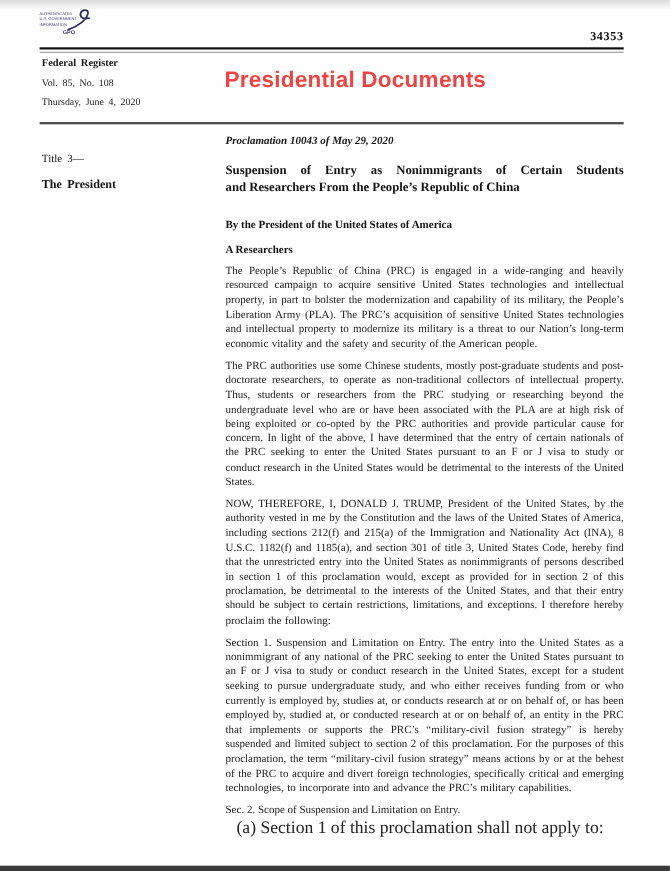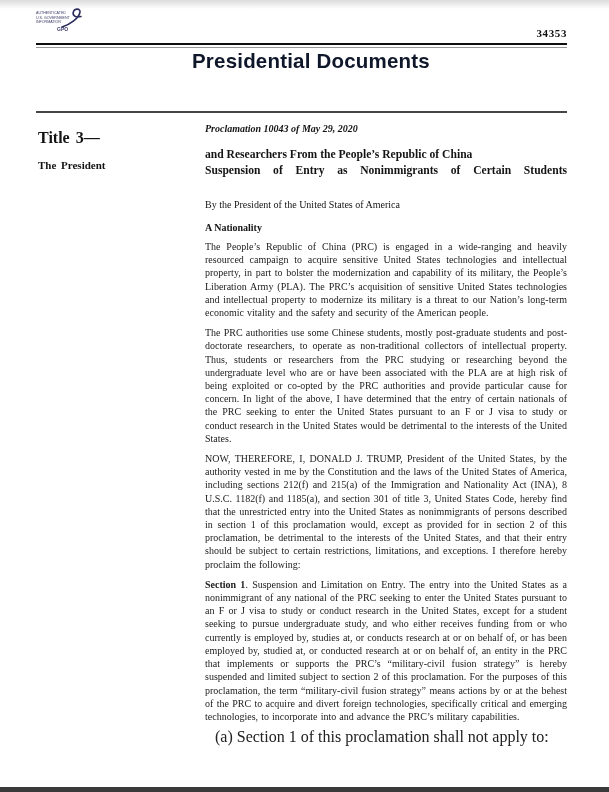--- a/index.html
+++ b/index.html
@@ -22,43 +22,43 @@
   
   .rule-top{position:absolute;left:36px;top:43px;width:531px;height:2px;
     border-top:2.5px solid #0e0e0e;border-bottom:1px solid #979797;}
   .rule-mid{position:absolute;left:36px;top:111px;width:531px;height:0;
     border-top:2px solid #454545;}
   
   .fr-block{position:absolute;left:38px;top:53px;width:160px;}
   .fr-title{font-weight:bold;font-size:9.5px;word-spacing:2px;margin:0 0 7px 0;color:#141414;}
   .fr-vol{font-size:9px;word-spacing:2px;margin:0 0 7px 0;color:#222;}
   .fr-date{font-size:9px;word-spacing:2px;margin:0;color:#222;}
-  .section-title{position:absolute;left:192px;top:49px;margin:0;
+  .section-title{position:absolute;left:192px;top:49px;margin:12px;
     font-family:"Liberation Sans", sans-serif;font-weight:bold;
-    font-size:20.5px;letter-spacing:0.2px;color:#0f172a;}
+    font-size:20.5px;letter-spacing:0.2px;color:#ef4444;}
   
   .left-col{position:absolute;left:38px;top:123px;width:150px;}
-  .title3{font-weight:bold;font-size:16px;word-spacing:2px;margin:6px 0 12px 0;color:#141414;}
+  .title3{font-weight:normal;font-size:10px;word-spacing:2px;margin:16px 0 12px 0;color:#141414;}
   .the-president{font-weight:bold;font-size:11px;word-spacing:2px;margin:0;color:#141414;}
   
   .right-col{position:absolute;left:205px;top:123px;width:362px;}
   .proc-line{font-weight:bold;font-size:10px;margin:0 0 13px 0;color:#141414;font-style:italic;}
   .doc-title{font-weight:bold;font-size:11.6px;line-height:15.5px;
     margin:0 0 21px 0;color:#141414;}
   .doc-title .t-line{display:block;}
   .doc-title .t-line.first{text-align:justify;text-align-last:justify;}
-  .byline{font-weight:normal;font-size:10px;margin:0 0 12px 0;color:#141414;}
+  .byline{font-weight:bold;font-size:10px;margin:0 0 12px 0;color:#141414;}
   .a-proc{font-weight:bold;font-size:10px;margin:0 0 7px 0;color:#141414;}
   .right-col p.body-p{
     font-size:10px;line-height:13.2px;text-align:justify;
     word-spacing:0.6px;margin:0 0 7px 0;color:#212121;}
   .right-col p.sec-head{font-size:10px;line-height:13.2px;margin:0 0 3px 0;color:#212121;}
   .right-col p.clause{font-size:16px;line-height:13.2px;margin:0 0 3px 0;
     text-indent:10px;color:#212121;}
-  .sec-label{font-weight:bold;}
+  .sec-label{font-weight:normal;}
   .sec-italic{}
   
   .bottom-bar{position:absolute;left:0;bottom:0;width:100%;height:5px;background:#3a3a3a;}
 </style>
 </head>
 <body>
 
 <div class="page">
   <div class="top-fade"></div>
 
@@ -71,45 +71,51 @@
         <text x="22" y="24" font-size="5" font-weight="bold">GPO</text>
       </g>
       <path d="M27,20 C36,17 44,11 45,5 C45.5,1.5 40,1 38.5,4.5 C37,8 40,11 46,9.5" stroke="#2d2d5e" stroke-width="1.6" fill="none" stroke-linecap="round"></path>
     </svg>
   </div>
 
   <div class="page-number">34353</div>
 
   <div class="rule-top"></div>
 
+  <div class="fr-block">
+    <div class="fr-title">Federal Register</div>
+    <div class="fr-vol">Vol. 85, No. 108</div>
+    <div class="fr-date">Thursday, June 4, 2020</div>
+  </div>
 
   <h1 class="section-title">Presidential Documents</h1>
 
   <div class="rule-mid"></div>
 
   <div class="left-col">
     <div class="title3">Title 3—</div>
     <div class="the-president">The President</div>
   </div>
 
   <div class="right-col">
     <div class="proc-line">Proclamation 10043 of May 29, 2020</div>
 
     <h2 class="doc-title">
+      <span class="t-line first">Suspension of Entry as Nonimmigrants of Certain Students</span>
       <span class="t-line">and Researchers From the People’s Republic of China</span>
-      <span class="t-line first">Suspension of Entry as Nonimmigrants of Certain Students</span>
     </h2>
 
     <div class="byline">By the President of the United States of America</div>
-    <div class="a-proc">A Nationality</div>
+    <div class="a-proc">A Researchers</div>
 
     <p class="body-p">The People’s Republic of China (PRC) is engaged in a wide-ranging and heavily resourced campaign to acquire sensitive United States technologies and intellectual property, in part to bolster the modernization and capability of its military, the People’s Liberation Army (PLA). The PRC’s acquisition of sensitive United States technologies and intellectual property to modernize its military is a threat to our Nation’s long-term economic vitality and the safety and security of the American people.</p>
     <p class="body-p">The PRC authorities use some Chinese students, mostly post-graduate students and post-doctorate researchers, to operate as non-traditional collectors of intellectual property. Thus, students or researchers from the PRC studying or researching beyond the undergraduate level who are or have been associated with the PLA are at high risk of being exploited or co-opted by the PRC authorities and provide particular cause for concern. In light of the above, I have determined that the entry of certain nationals of the PRC seeking to enter the United States pursuant to an F or J visa to study or conduct research in the United States would be detrimental to the interests of the United States.</p>
     <p class="body-p">NOW, THEREFORE, I, DONALD J. TRUMP, President of the United States, by the authority vested in me by the Constitution and the laws of the United States of America, including sections 212(f) and 215(a) of the Immigration and Nationality Act (INA), 8 U.S.C. 1182(f) and 1185(a), and section 301 of title 3, United States Code, hereby find that the unrestricted entry into the United States as nonimmigrants of persons described in section 1 of this proclamation would, except as provided for in section 2 of this proclamation, be detrimental to the interests of the United States, and that their entry should be subject to certain restrictions, limitations, and exceptions. I therefore hereby proclaim the following:</p>
 
     <p class="body-p"><span class="sec-label">Section 1</span><span>. </span><span class="sec-italic">Suspension and Limitation on Entry.</span><span> The entry into the United States as a nonimmigrant of any national of the PRC seeking to enter the United States pursuant to an F or J visa to study or conduct research in the United States, except for a student seeking to pursue undergraduate study, and who either receives funding from or who currently is employed by, studies at, or conducts research at or on behalf of, or has been employed by, studied at, or conducted research at or on behalf of, an entity in the PRC that implements or supports the PRC’s “military-civil fusion strategy” is hereby suspended and limited subject to section 2 of this proclamation. For the purposes of this proclamation, the term “military-civil fusion strategy” means actions by or at the behest of the PRC to acquire and divert foreign technologies, specifically critical and emerging technologies, to incorporate into and advance the PRC’s military capabilities.</span></p>
 
+    <p class="sec-head"><span class="sec-label">Sec. 2</span><span>. </span><span class="sec-italic">Scope of Suspension and Limitation on Entry.</span></p>
 
     <p class="clause">(a) Section 1 of this proclamation shall not apply to:</p>
   </div>
 
   <div class="bottom-bar"></div>
 </div>
 
 </body></html>

